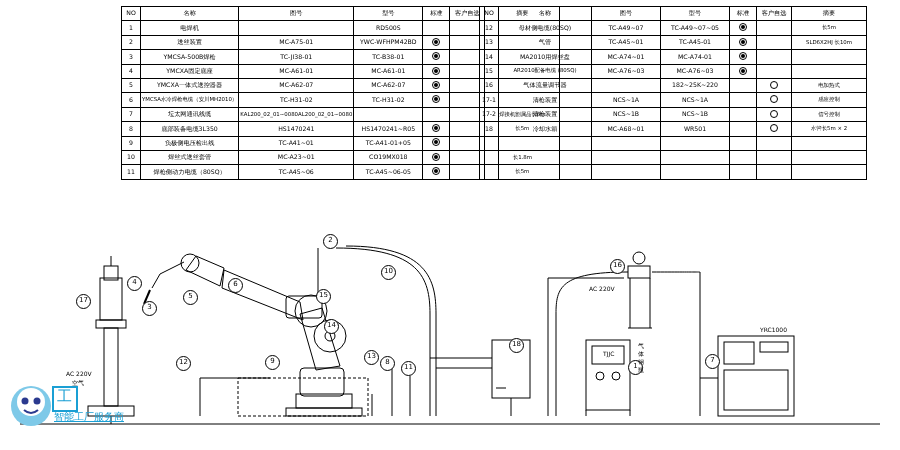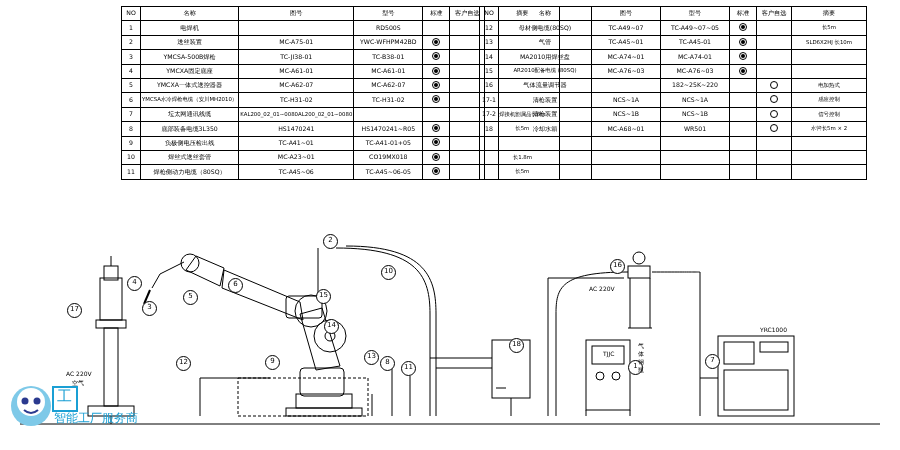--- a/index.html
+++ b/index.html
@@ -24,21 +24,21 @@
   .circmark{display:inline-block;width:6px;height:6px;border:1px solid #000;border-radius:50%;}
   .tiny{font-size:5.4px;}
 
   
   .diagram{position:absolute;left:0;top:218px;width:900px;height:232px;}
   .callout{position:absolute;width:13px;height:13px;border:1px solid #000;border-radius:50%;background:#fff;font-size:7px;line-height:11px;text-align:center;color:#000;}
   .lbl{position:absolute;font-size:6px;color:#000;white-space:nowrap;}
 
   
   .wm{position:absolute;left:8px;bottom:4px;width:150px;height:66px;}
-  .wm-txt{position:absolute;left:46px;top:30px;font-size:12px;color:#1a9fd4;}
+  .wm-txt{position:absolute;left:46px;top:30px;font-size:10px;color:#1a9fd4;text-decoration:underline;}
   .wm-url{position:absolute;left:4px;top:48px;font-size:12px;color:#e23b2e;font-weight:bold;}
   .wm-sq{position:absolute;left:44px;top:6px;width:22px;height:22px;border:2px solid #1a9fd4;}
   .wm-sq:after{content:"工";position:absolute;left:3px;top:-1px;font-size:15px;color:#1a9fd4;}
 </style>
 </head>
 <body>
 
 <div class="root">
 
   <div class="tbl-left">
@@ -361,21 +361,21 @@
         <div class="callout" style="left: 705px; top: 136px;">7</div>
         <div class="callout" style="left: 380px; top: 138px;">8</div>
         <div class="callout" style="left: 265px; top: 137px;">9</div>
         <div class="callout" style="left: 381px; top: 47px;">10</div>
         <div class="callout" style="left: 401px; top: 143px;">11</div>
         <div class="callout" style="left: 176px; top: 138px;">12</div>
         <div class="callout" style="left: 364px; top: 132px;">13</div>
         <div class="callout" style="left: 324px; top: 101px;">14</div>
         <div class="callout" style="left: 316px; top: 71px;">15</div>
         <div class="callout" style="left: 610px; top: 41px;">16</div>
-        <div class="callout" style="left: 67px; top: 76px; margin-top: 9px;">17</div>
+        <div class="callout" style="left: 76px; top: 76px;">17</div>
         <div class="callout" style="left: 509px; top: 120px;">18</div>
       </div>
     <div id="label-layer">
         <div class="lbl" style="left: 589px; top: 67px;">AC 220V</div>
         <div class="lbl" style="left: 66px; top: 152px;">AC 220V</div>
         <div class="lbl" style="left: 72px; top: 161px;">空气</div>
         <div class="lbl" style="left: 638px; top: 124px;">气</div>
         <div class="lbl" style="left: 638px; top: 132px;">体</div>
         <div class="lbl" style="left: 638px; top: 140px;">钢</div>
         <div class="lbl" style="left: 638px; top: 148px;">瓶</div>

